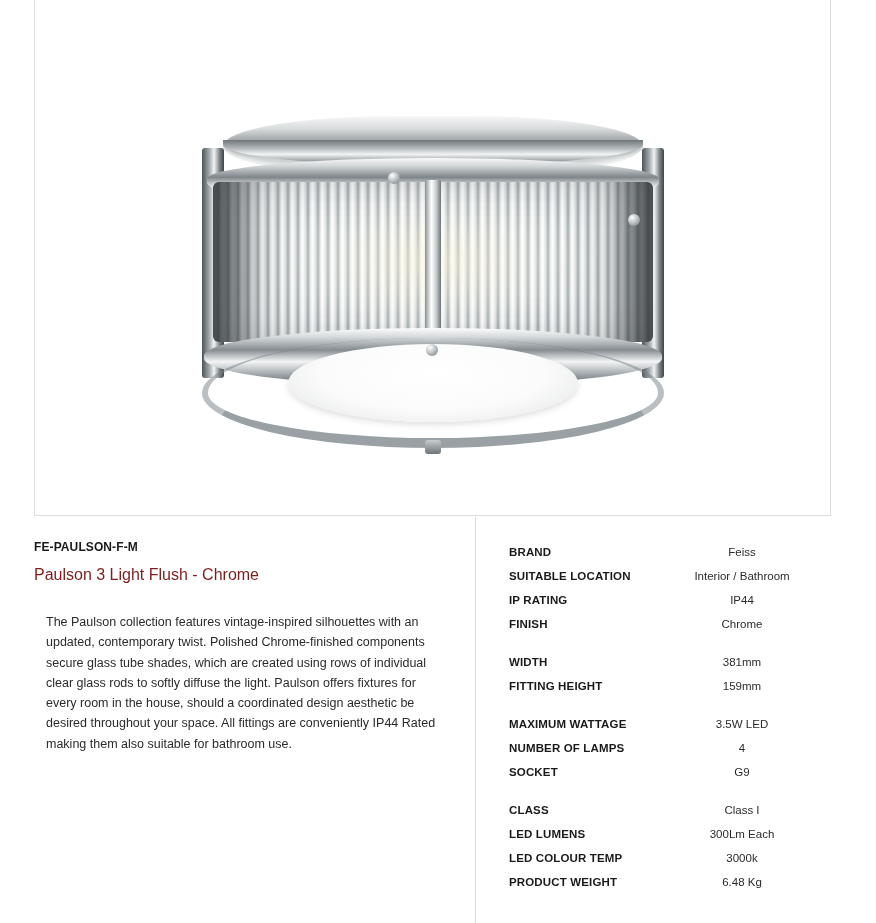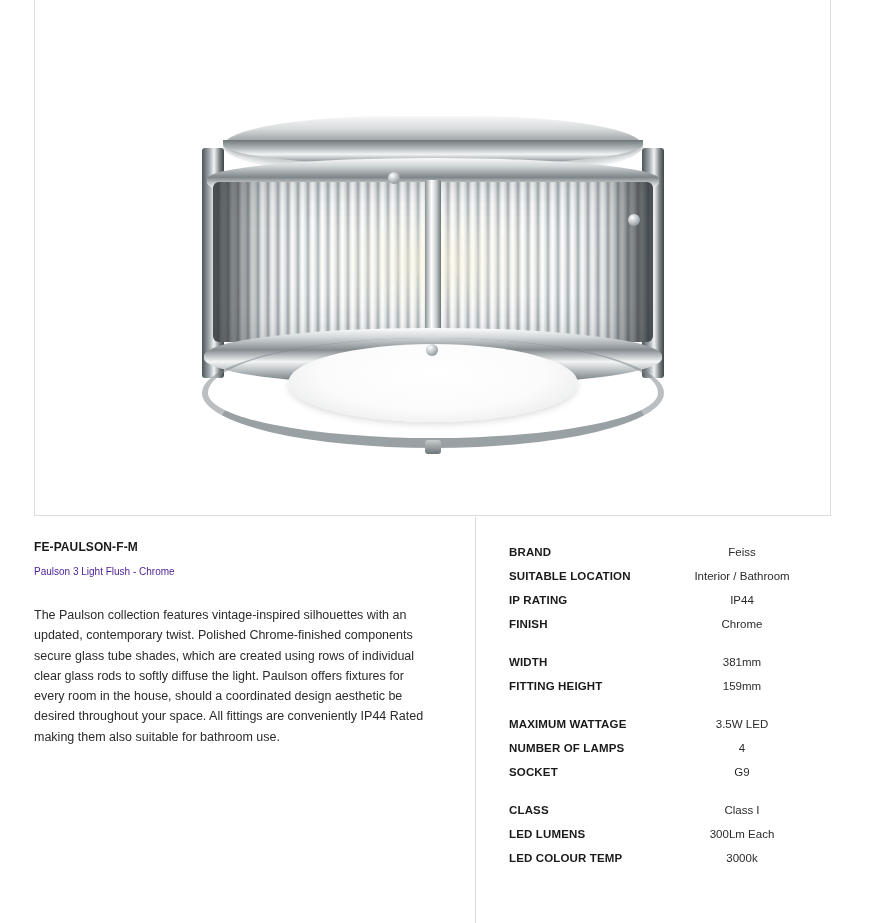--- a/index.html
+++ b/index.html
@@ -232,30 +232,30 @@
   }
 
   .sku {
     font-size: 12px;
     font-weight: bold;
     color: #1a1a1a;
     letter-spacing: 0.1px;
     margin: 0 0 12px 0;
   }
   .product-title {
-    font-size: 10px;
+    font-size: 16px;
     font-weight: normal;
-    color: #4c1d95;
+    color: #7f1d1d;
     margin: 6px 0 28px 0;
   }
   .description {
     font-size: 12.5px;
     line-height: 20.3px;
     color: #2b2b2b;
-    margin: 0;
+    margin: 12px;
     max-width: 400px;
   }
 
   .right-col {
     position: absolute;
     left: 441px;
     top: 0;
     width: 356px;
     height: 406px;
     border-left: 1px solid #dcdcdc;
@@ -383,18 +383,22 @@
             <td class="spec-value">Class I</td>
           </tr>
           <tr>
             <td class="spec-label">LED LUMENS</td>
             <td class="spec-value">300Lm Each</td>
           </tr>
           <tr>
             <td class="spec-label">LED COLOUR TEMP</td>
             <td class="spec-value">3000k</td>
           </tr>
+          <tr>
+            <td class="spec-label">PRODUCT WEIGHT</td>
+            <td class="spec-value">6.48 Kg</td>
+          </tr>
         </tbody>
       </table>
     </div>
 
   </div>
 </div>
 
 </body></html>

